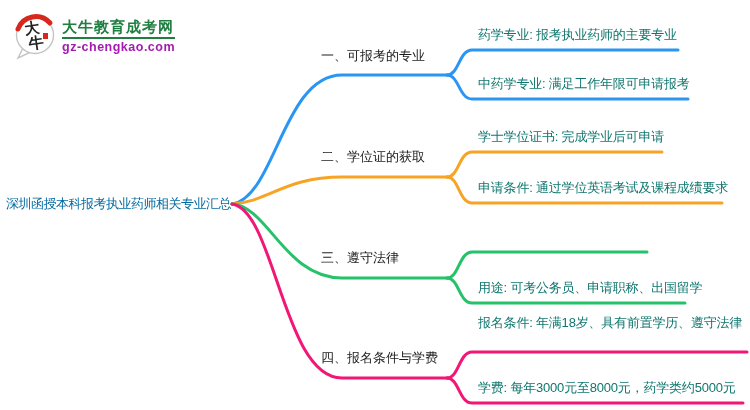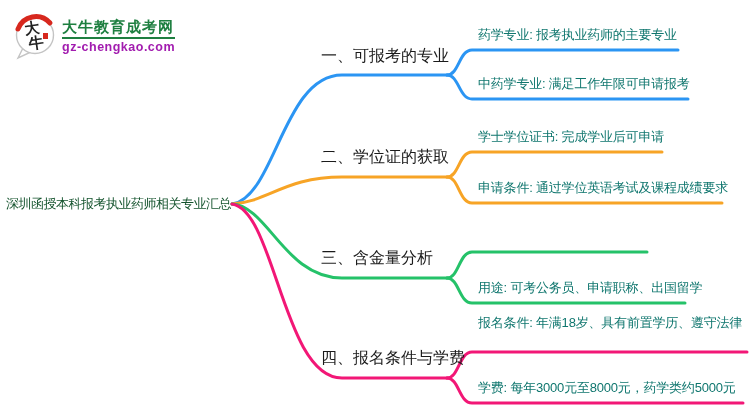--- a/index.html
+++ b/index.html
@@ -6,26 +6,26 @@
   html, body { width: 750px; height: 410px; background: #fff; }
   body { font-family: "Liberation Sans", sans-serif; }
   .stage { position: relative; width: 750px; height: 410px; background: #fff; overflow: hidden; }
 
   .connectors { position: absolute; left: 0; top: 0; width: 750px; height: 410px; }
   .connectors path { fill: none; stroke-width: 3; stroke-linecap: round; stroke-linejoin: round; }
 
   .root-title {
     position: absolute; left: 6px; top: 196px; width: 228px;
     font-size: 13px; letter-spacing: -0.5px; line-height: 16px;
-    color: #14532d; white-space: nowrap;
+    color: #0369a1; white-space: nowrap;
   }
 
   .blabel {
     position: absolute; left: 321px; white-space: nowrap;
-    font-size: 16px; color: #1b1b1b; line-height: 16px;
+    font-size: 13px; color: #1b1b1b; line-height: 16px;
   }
   .blabel-1 { top: 48px; }
   .blabel-2 { top: 149px; }
   .blabel-3 { top: 250px; }
   .blabel-4 { top: 350px; }
 
   .leaf {
     position: absolute; left: 478px; white-space: nowrap;
     font-size: 13px; color: #0f766e; line-height: 16px; letter-spacing: -0.2px;
   }
@@ -88,21 +88,21 @@
       <div class="logo-name" style="color: rgb(30, 127, 64);">大牛教育成考网</div>
       <div class="logo-rule" style="border-color: rgb(30, 127, 64);"></div>
       <div class="logo-url" style="color: #a21caf;">gz-chengkao.com</div>
     </div>
   </div>
 
   <div class="root-title">深圳函授本科报考执业药师相关专业汇总</div>
 
   <div class="blabel blabel-1">一、可报考的专业</div>
   <div class="blabel blabel-2">二、学位证的获取</div>
-  <div class="blabel blabel-3">三、含金量分析</div>
+  <div class="blabel blabel-3">三、遵守法律</div>
   <div class="blabel blabel-4">四、报名条件与学费</div>
 
   <div class="leaf leaf-1a">药学专业: 报考执业药师的主要专业</div>
   <div class="leaf leaf-2a">学士学位证书: 完成学业后可申请</div>
   <div class="leaf leaf-1b">中药学专业: 满足工作年限可申请报考</div>
   <div class="leaf leaf-2b">申请条件: 通过学位英语考试及课程成绩要求</div>
   <div class="leaf leaf-3b">用途: 可考公务员、申请职称、出国留学</div>
   <div class="leaf leaf-4a">报名条件: 年满18岁、具有前置学历、遵守法律</div>
   <div class="leaf leaf-4b">学费: 每年3000元至8000元，药学类约5000元</div>
 

